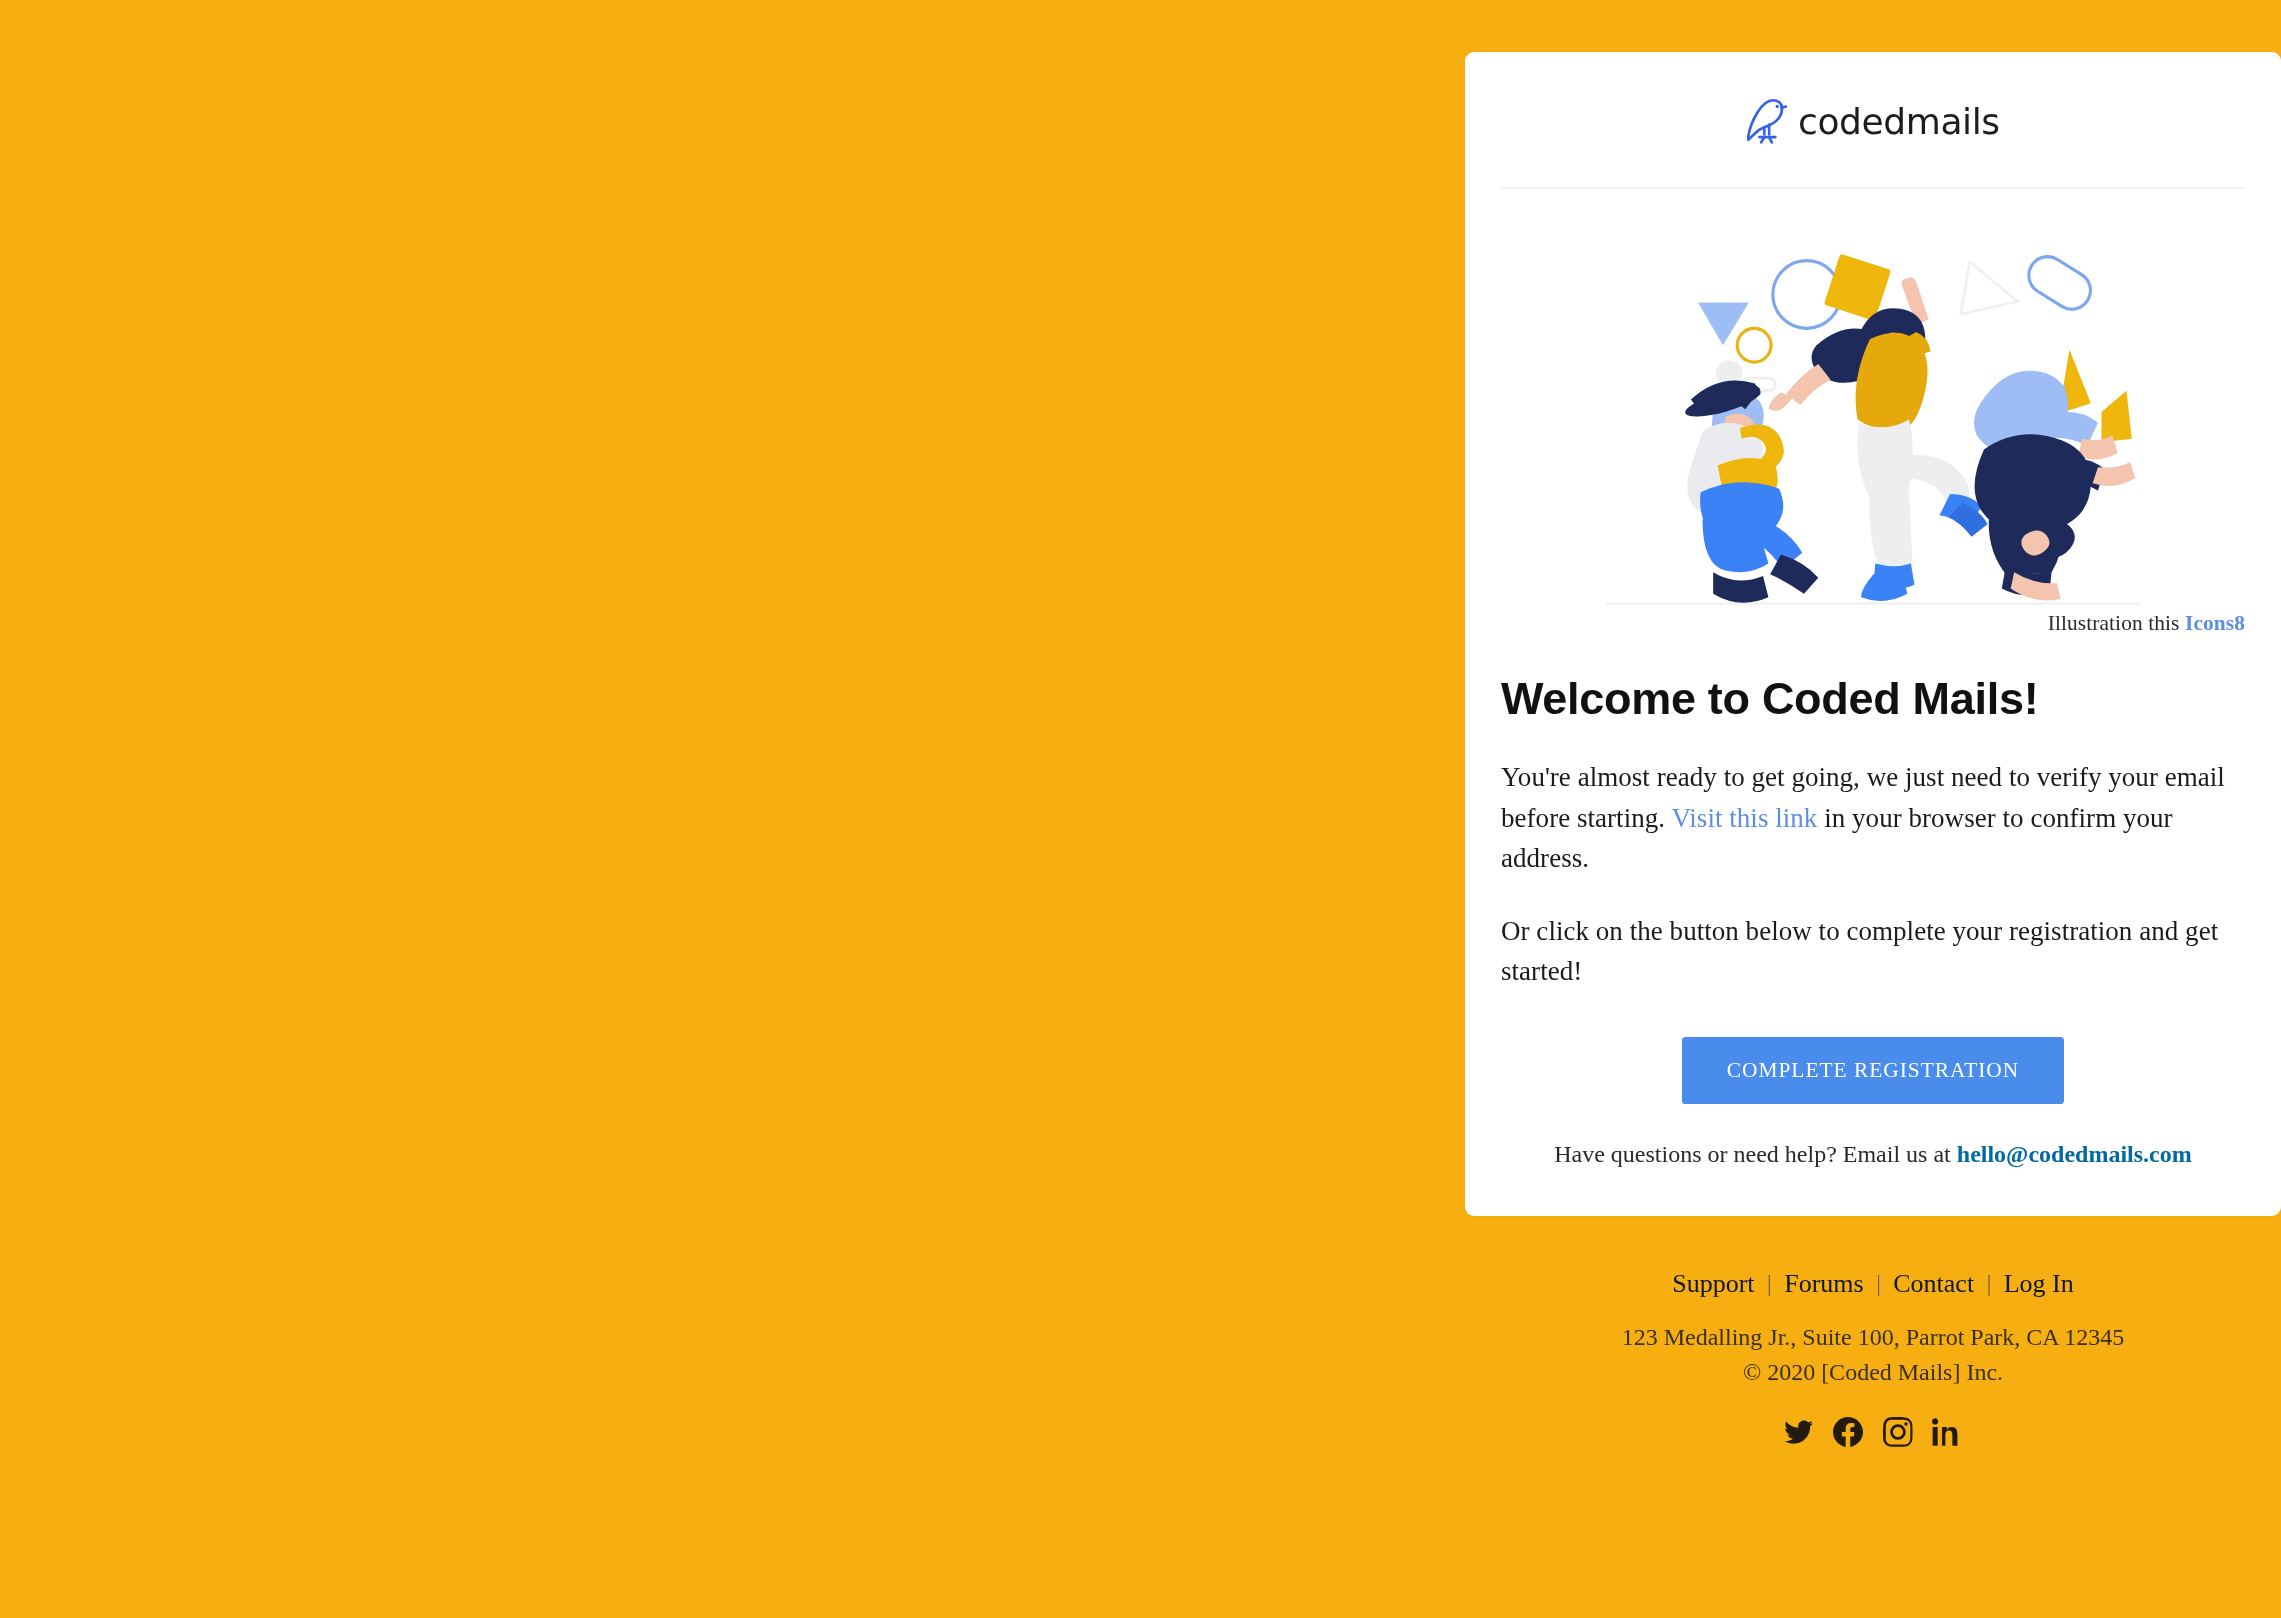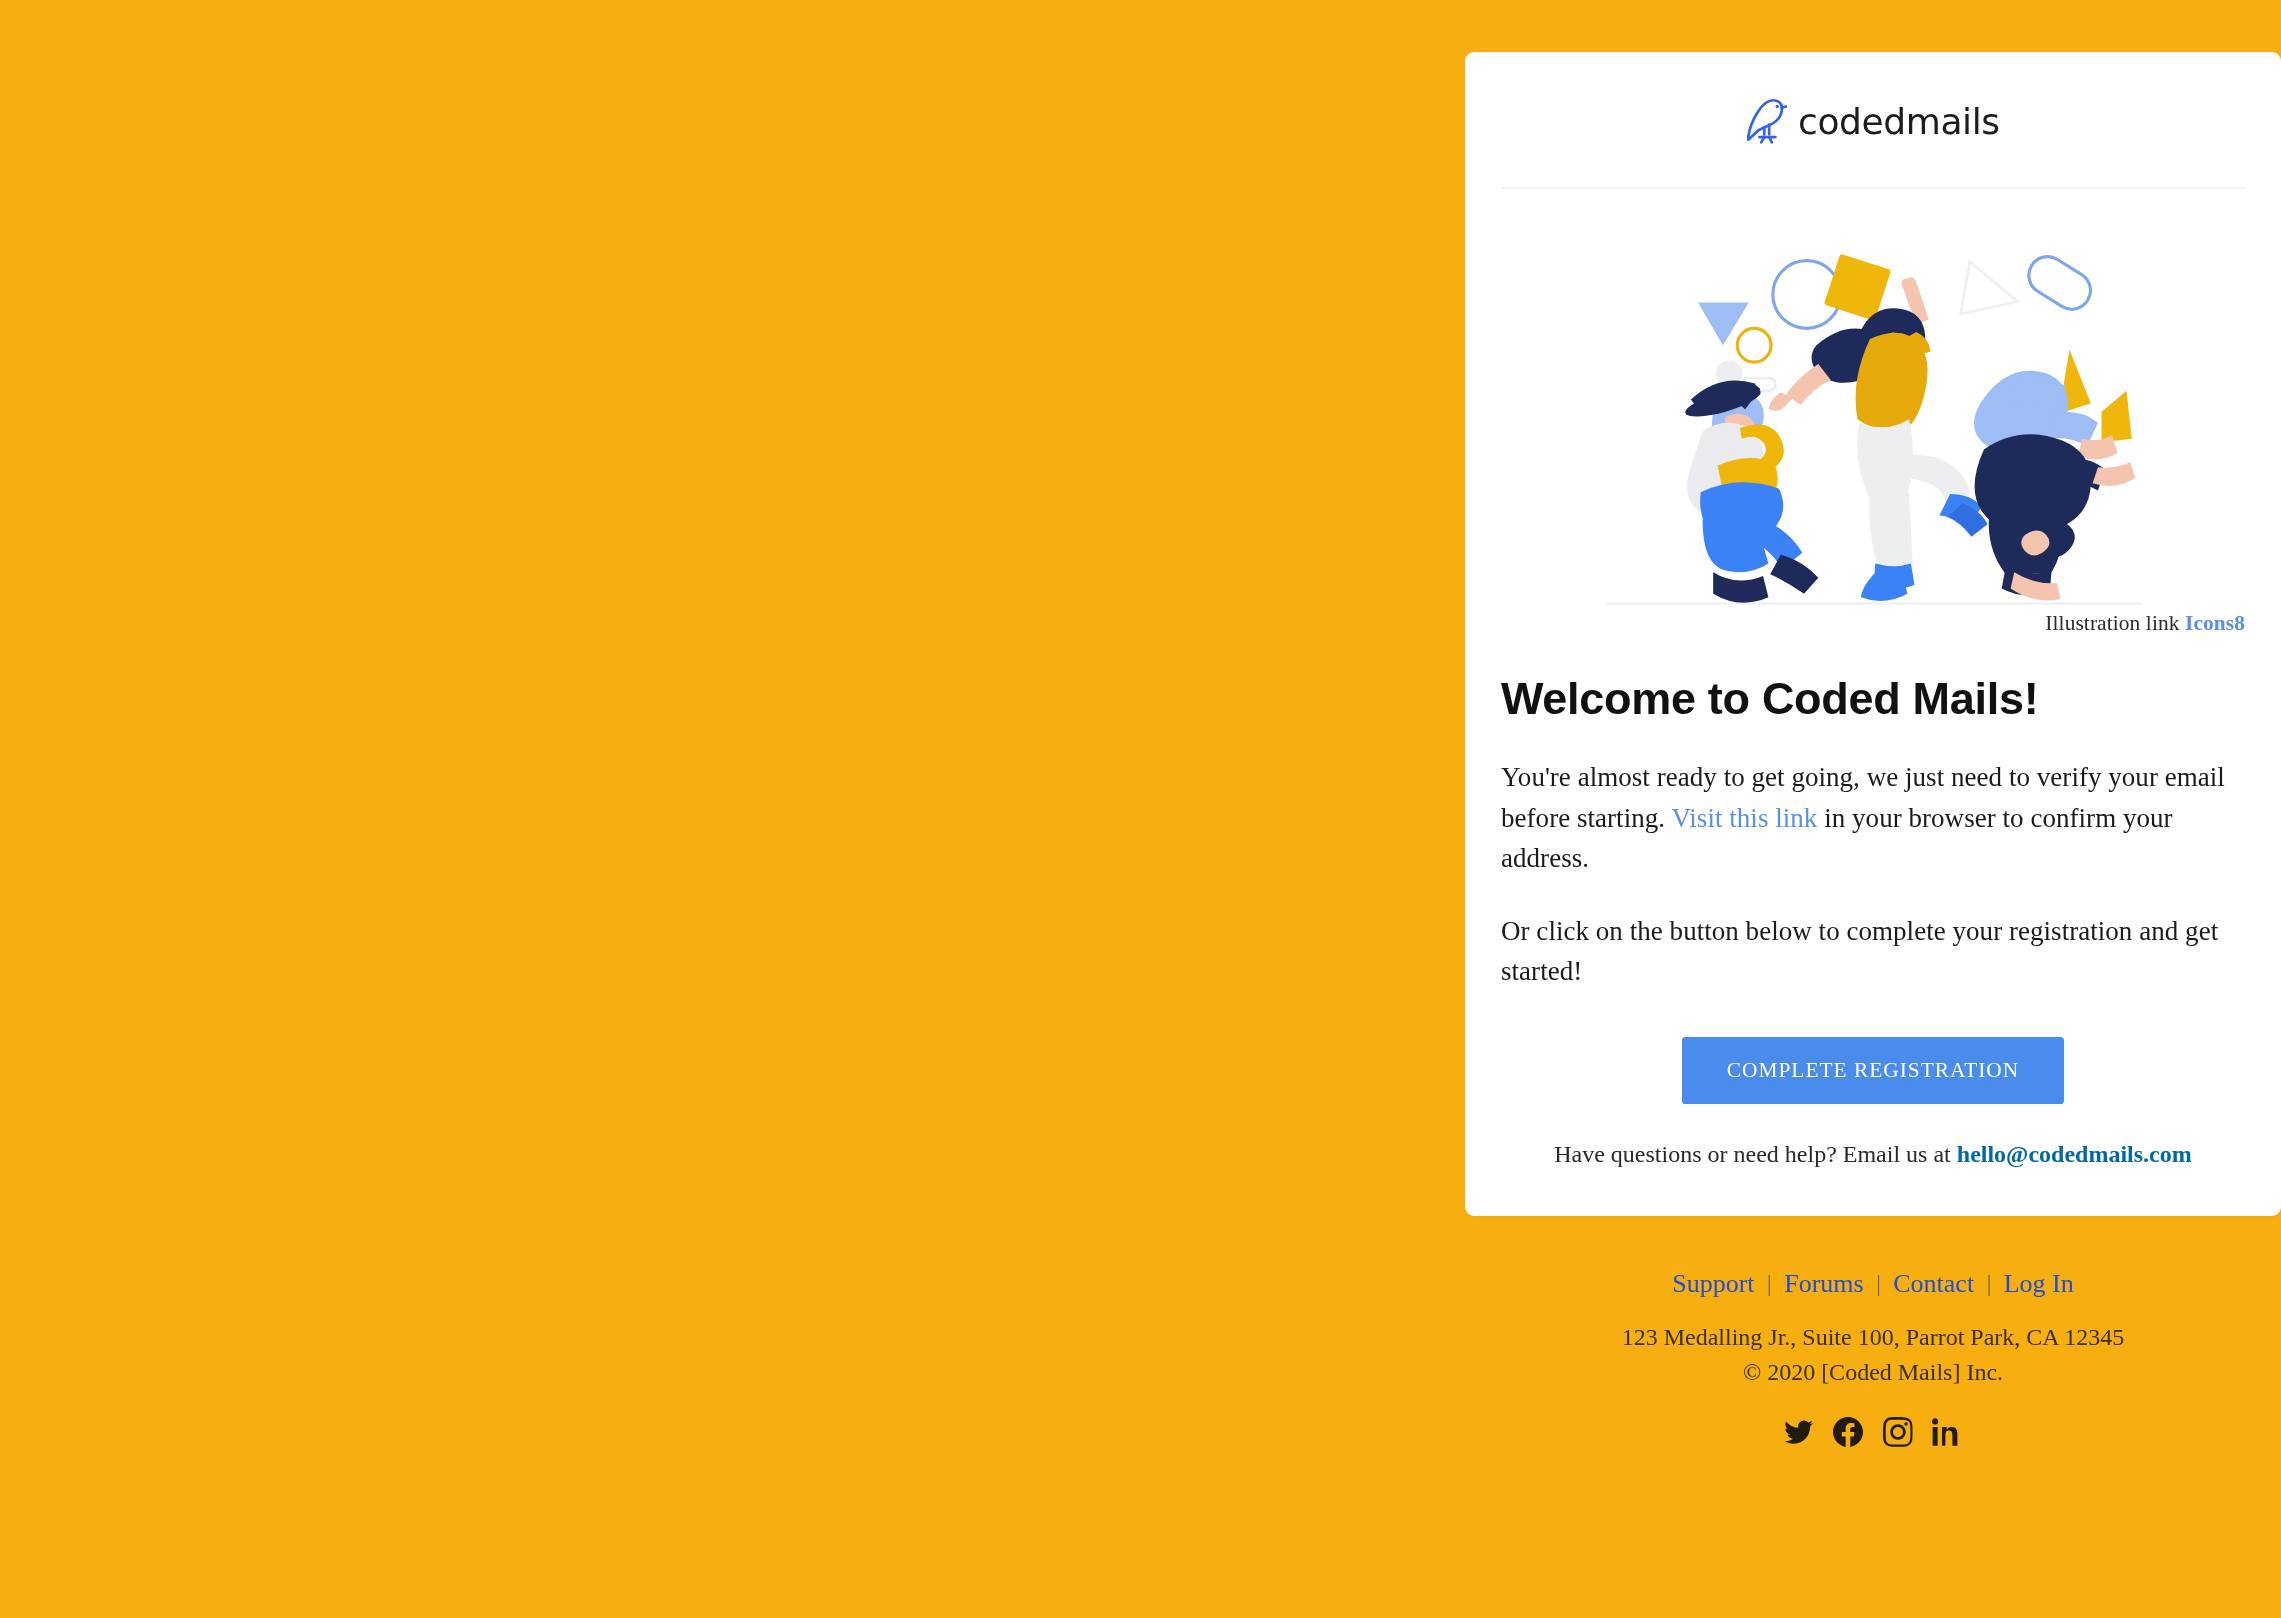--- a/index.html
+++ b/index.html
@@ -153,21 +153,21 @@
   }
   .footer-nav {
     font-size: 26px;
     color: #2d2418;
     display: flex;
     justify-content: center;
     align-items: center;
     gap: 0;
   }
   .footer-nav a {
-    color: #1d4ed8;
+    color: #0f172a;
     text-decoration: none;
     padding: 0 12.5px;
   }
   .footer-sep {
     color: #6b5a33;
     font-size: 23px;
   }
   .footer-address {
     margin-top: 21.4px;
     font-size: 24px;
@@ -278,21 +278,21 @@
           <path d="M432 310 q36 22 78 10 q8 40 -10 70 l-50 4 q-28 -34 -18 -84 z" fill="#1e2a5a"></path>
           <path d="M448 386 q26 10 52 2 l-2 22 q-28 12 -54 -2 z" fill="#1e2a5a"></path>
           <path d="M486 340 q20 -14 34 -2 q12 12 0 26 q-14 16 -32 4 q-12 -12 -2 -28 z" fill="#1e2a5a"></path>
           <path d="M470 348 q14 -10 24 0 q8 10 -2 18 q-12 10 -22 0 q-8 -10 0 -18 z" fill="#f5c4ae"></path>
           <path d="M458 390 q22 14 48 12 l4 18 q-30 6 -56 -12 z" fill="#f5c4ae"></path>
         </g>
       </svg>
     </div>
 
     <div class="credit">
-      <span>Illustration link </span><a class="credit-link" href="#">Icons8</a>
+      <span>Illustration this </span><a class="credit-link" href="#">Icons8</a>
     </div>
 
     <div class="content">
       <h1 class="title">Welcome to Coded Mails!</h1>
 
       <p class="para"><span>You're almost ready to get going, we just need to verify your email before starting. </span><a class="inline-link" href="#">Visit this link</a><span> in your browser to confirm your address.</span></p>
 
       <p class="para">Or click on the button below to complete your registration and get started!</p>
 
       <div class="cta-row">

